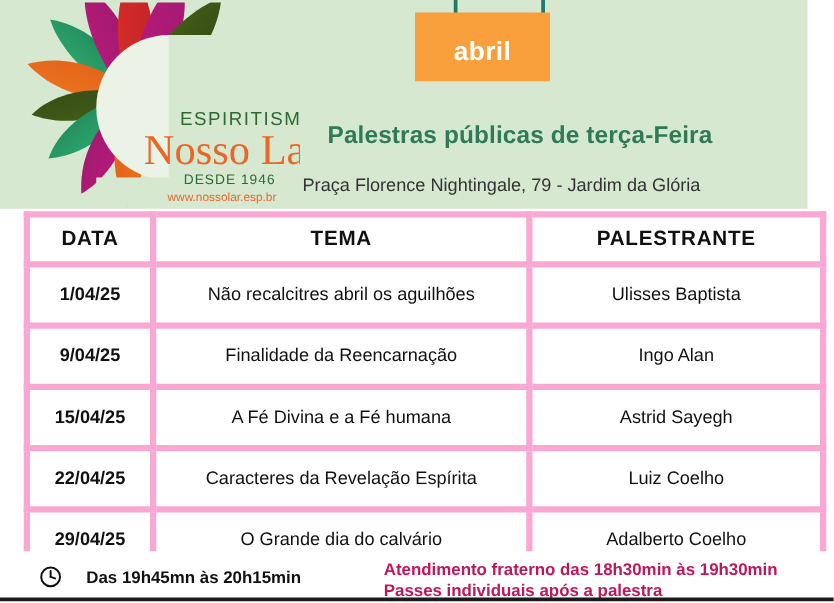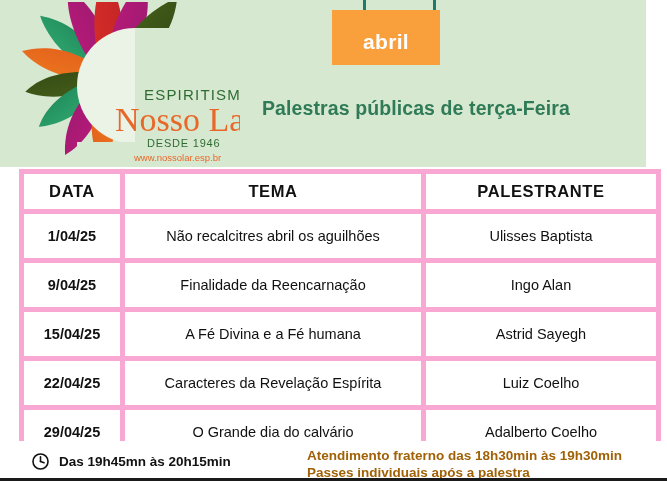--- a/index.html
+++ b/index.html
@@ -134,39 +134,39 @@
     width: 667px;
     height: 41px;
     background: #ffffff;
   }
   .footer-left {
     position: absolute;
     left: 31px;
     top: 11px;
     display: flex;
     align-items: center;
-    gap: 9px;
+    gap: 19px;
   }
   .clock-icon { width: 19px; height: 19px; display: block; }
   .footer-time {
     font-size: 13.5px;
     font-weight: bold;
     color: #111111;
     white-space: nowrap;
   }
   .footer-right {
     position: absolute;
     left: 307px;
     top: 6px;
     line-height: 1.28;
   }
   .footer-right div {
     font-size: 13.5px;
     font-weight: bold;
-    color: #a16207;
+    color: #be185d;
     white-space: nowrap;
   }
   .bottom-rule {
     position: absolute;
     left: 0;
     top: 478px;
     width: 667px;
     height: 3px;
     background: #1a1a1a;
   }
@@ -265,20 +265,21 @@
     </svg>
   </div>
 
   <div class="pin pin-left"></div>
   <div class="pin pin-right"></div>
   <div class="month-banner">
     <span class="month-label">abril</span>
   </div>
 
   <div class="headline">Palestras públicas de  terça-Feira</div>
+  <div class="subheadline">Praça Florence Nightingale, 79 - Jardim da Glória</div>
 </div>
 
 <table class="schedule-table">
   <thead>
     <tr>
       <th class="col-date">DATA</th>
       <th class="col-theme">TEMA</th>
       <th class="col-speaker">PALESTRANTE</th>
     </tr>
   </thead>

